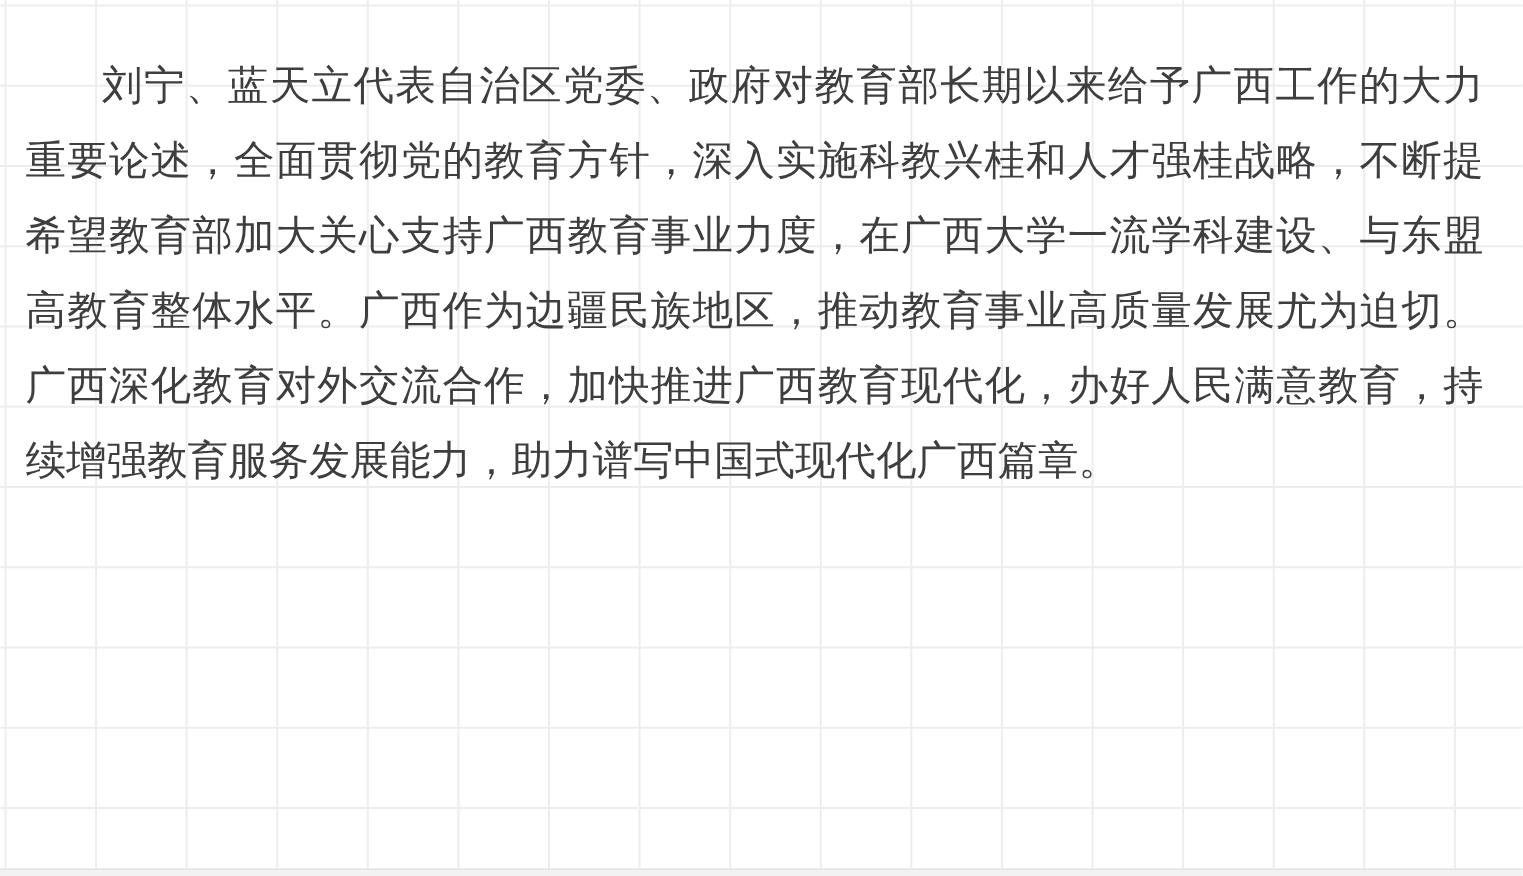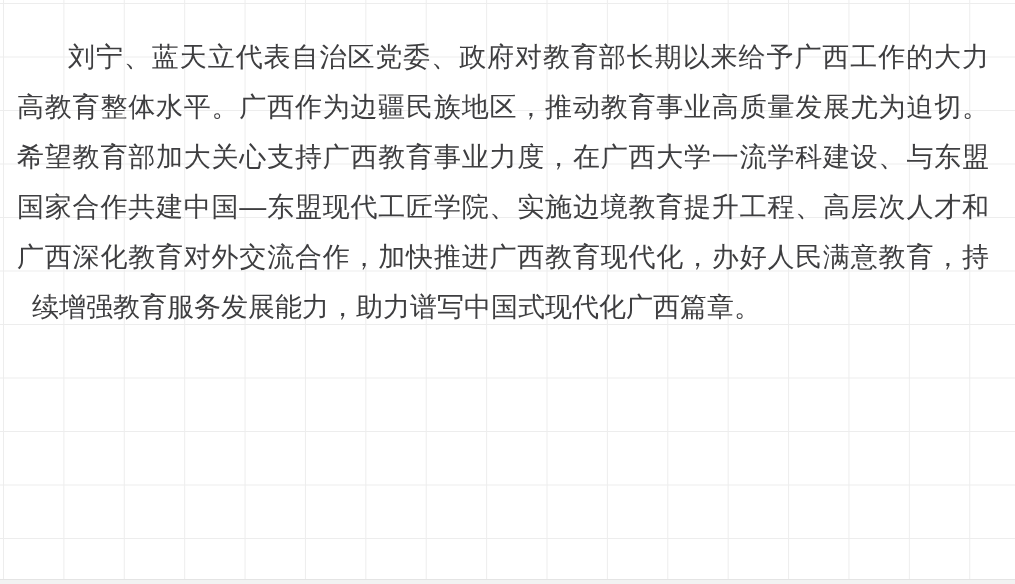--- a/index.html
+++ b/index.html
@@ -39,38 +39,37 @@
     text-align-last: justify;
     -moz-text-align-last: justify;
     letter-spacing: 0;
   }
   .line.first {
     padding-left: 51px; 
   }
   .line.last {
     text-align: right;
     text-align-last: left;
-    margin-left: 15px;
     -moz-text-align-last: left;
   }
   .bottom-strip {
     position: absolute;
     left: 0;
     bottom: 0;
     width: 1015px;
     height: 4px;
     background: #f2f2f2;
     border-top: 1px solid #e4e4e4;
   }
 </style>
 </head>
 <body>
 
 <div class="article">
   <div class="line first">刘宁、蓝天立代表自治区党委、政府对教育部长期以来给予广西工作的大力</div>
+  <div class="line">重要论述，全面贯彻党的教育方针，深入实施科教兴桂和人才强桂战略，不断提</div>
+  <div class="line">希望教育部加大关心支持广西教育事业力度，在广西大学一流学科建设、与东盟</div>
   <div class="line">高教育整体水平。广西作为边疆民族地区，推动教育事业高质量发展尤为迫切。</div>
-  <div class="line">希望教育部加大关心支持广西教育事业力度，在广西大学一流学科建设、与东盟</div>
-  <div class="line">国家合作共建中国—东盟现代工匠学院、实施边境教育提升工程、高层次人才和</div>
   <div class="line">广西深化教育对外交流合作，加快推进广西教育现代化，办好人民满意教育，持</div>
   <div class="line last">续增强教育服务发展能力，助力谱写中国式现代化广西篇章。</div>
 </div>
 
 <div class="bottom-strip"></div>
 
 </body></html>

